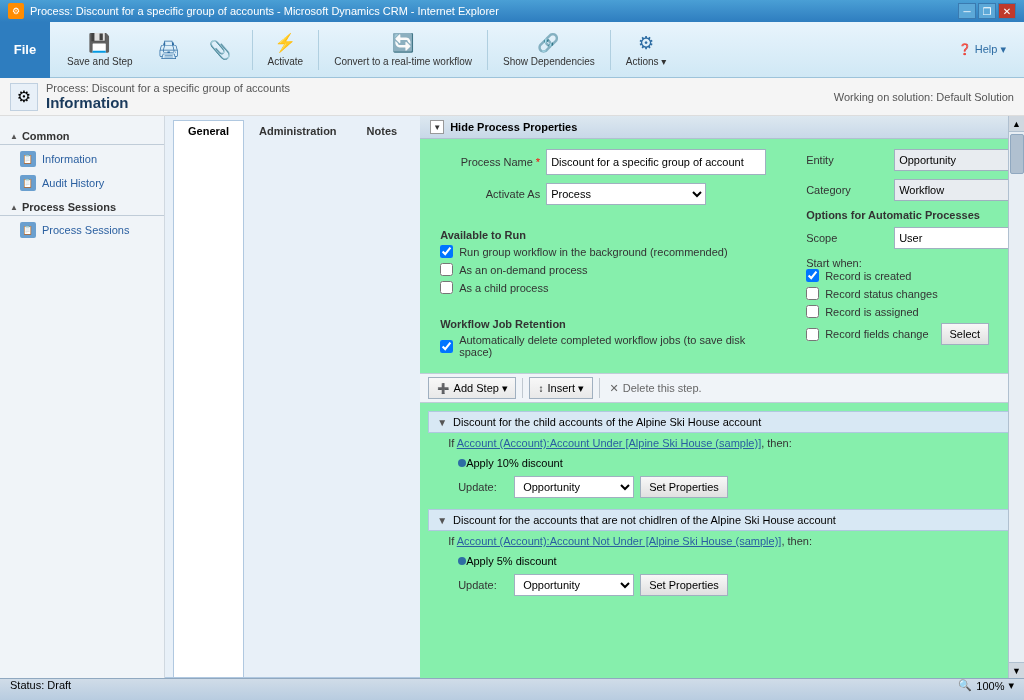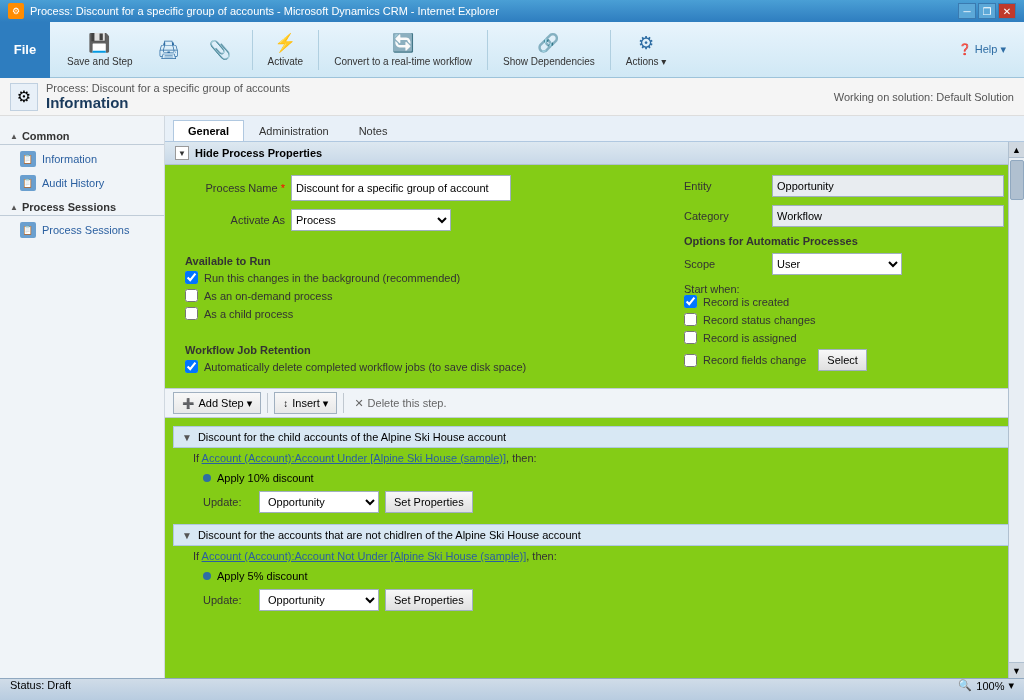--- a/index.html
+++ b/index.html
@@ -44,25 +44,25 @@
     .main-layout { display: flex; height: calc(700px - 22px - 56px - 38px - 22px); }
 
     
     .sidebar { width: 165px; background: #f0f4f8; border-right: 1px solid #d0d8e0; padding: 8px 0; flex-shrink: 0; }
     .sidebar-group-header { font-weight: bold; font-size: 11px; color: #333; padding: 6px 10px 2px 10px; border-bottom: 1px solid #c0ccd8; margin-bottom: 2px; display: flex; align-items: center; gap: 4px; }
     .sidebar-group-header .triangle { font-size: 8px; color: #555; }
     .sidebar-item { display: flex; align-items: center; gap: 6px; padding: 4px 10px 4px 20px; cursor: pointer; font-size: 11px; color: #2a5fa0; text-decoration: none; }
     .sidebar-item .item-icon { width: 16px; height: 16px; background: #6a9fcf; border-radius: 2px; font-size: 9px; color: white; display: flex; align-items: center; justify-content: center; flex-shrink: 0; }
 
     
-    .content-area { flex: 1; background: #84cc16; overflow: hidden; display: flex; flex-direction: column; }
+    .content-area { flex: 1; background: #86efac; overflow: hidden; display: flex; flex-direction: row; }
 
     
     .tabs { display: flex; background: #e8f0f8; border-bottom: 1px solid #b0c8e0; padding: 4px 8px 0 8px; }
-    .tab { padding: 4px 14px; font-size: 11px; cursor: pointer; border: 1px solid transparent; border-bottom: none; background: transparent; color: #333; }
+    .tab { padding: 4px 14px; font-size: 11px; cursor: pointer; border: 1px solid transparent; border-bottom: none; background: transparent; color: #333; font-weight: bold; }
     .tab.active { background: white; border-color: #b0c8e0; border-bottom-color: white; font-weight: bold; color: #000; }
 
     
     .form-content { flex: 1; overflow-y: auto; padding: 0; position: relative; }
 
     
     .section-header { background: linear-gradient(to bottom, #dde8f0, #c8d8e8); border-bottom: 1px solid #b0c0d0; padding: 4px 10px; display: flex; align-items: center; gap: 6px; font-weight: bold; font-size: 11px; cursor: pointer; }
     .collapse-btn { width: 14px; height: 14px; border: 1px solid #999; background: white; display: flex; align-items: center; justify-content: center; font-size: 8px; cursor: pointer; color: #333; }
 
     
@@ -96,21 +96,21 @@
     .wf-separator { width: 1px; height: 20px; background: #c0c8d0; margin: 0 2px; }
     .delete-btn { color: #666; background: transparent; border: none; display: flex; align-items: center; gap: 4px; font-size: 11px; cursor: pointer; padding: 2px 4px; }
 
     
     .steps-area { padding: 8px; overflow-y: auto; max-height: 220px; }
     .step-group { margin-bottom: 8px; }
     .step-header { background: #d8e8f4; border: 1px solid #b0c8e0; padding: 4px 8px; display: flex; align-items: center; gap: 6px; font-size: 11px; cursor: pointer; }
     .step-header .step-collapse { color: #555; font-size: 10px; }
     .step-condition { padding: 4px 20px; font-size: 11px; color: #333; }
     .step-condition .link-text { color: #2a5fa0; text-decoration: underline; cursor: pointer; }
-    .step-action { display: flex; align-items: center; gap: 6px; padding: 4px 30px; font-size: 11px; }
+    .step-action { display: flex; align-items: center; padding: 4px 30px; font-size: 11px; }
     .step-bullet { width: 8px; height: 8px; background: #2e6da4; border-radius: 50%; flex-shrink: 0; }
     .step-update-row { display: flex; align-items: center; gap: 6px; padding: 3px 30px; font-size: 11px; }
     .step-update-label { color: #333; width: 50px; }
     .step-update-select { height: 22px; border: 1px solid #a0b0c0; font-size: 11px; background: white; padding: 0 4px; min-width: 120px; }
     .set-props-btn { padding: 2px 8px; border: 1px solid #a0b0c0; background: linear-gradient(to bottom, #f8f8f8, #e0e0e0); font-size: 11px; cursor: pointer; height: 22px; }
 
     
     .status-bar { background: linear-gradient(to bottom, #d0dce8, #b8cce0); border-top: 1px solid #90a8c0; height: 22px; display: flex; align-items: flex-start; justify-content: space-between; padding: 0 10px; font-size: 11px; }
     .zoom-area { display: flex; align-items: center; gap: 4px; }
 
@@ -240,21 +240,21 @@
           <div class="field-row">
             <span class="field-label">Activate As</span>
             <select class="field-select" style="width:160px;">
               <option>Process</option>
             </select>
           </div>
 
           <div class="subsection-title">Available to Run</div>
           <div class="checkbox-row">
             <input type="checkbox" id="cb1" checked="" style="">
-            <label for="cb1">Run this changes in the background (recommended)</label>
+            <label for="cb1">Run group workflow in the background (recommended)</label>
           </div>
           <div class="checkbox-row">
             <input type="checkbox" id="cb2" style="">
             <label for="cb2">As an on-demand process</label>
           </div>
           <div class="checkbox-row">
             <input type="checkbox" id="cb3" style="">
             <label for="cb3">As a child process</label>
           </div>
 

